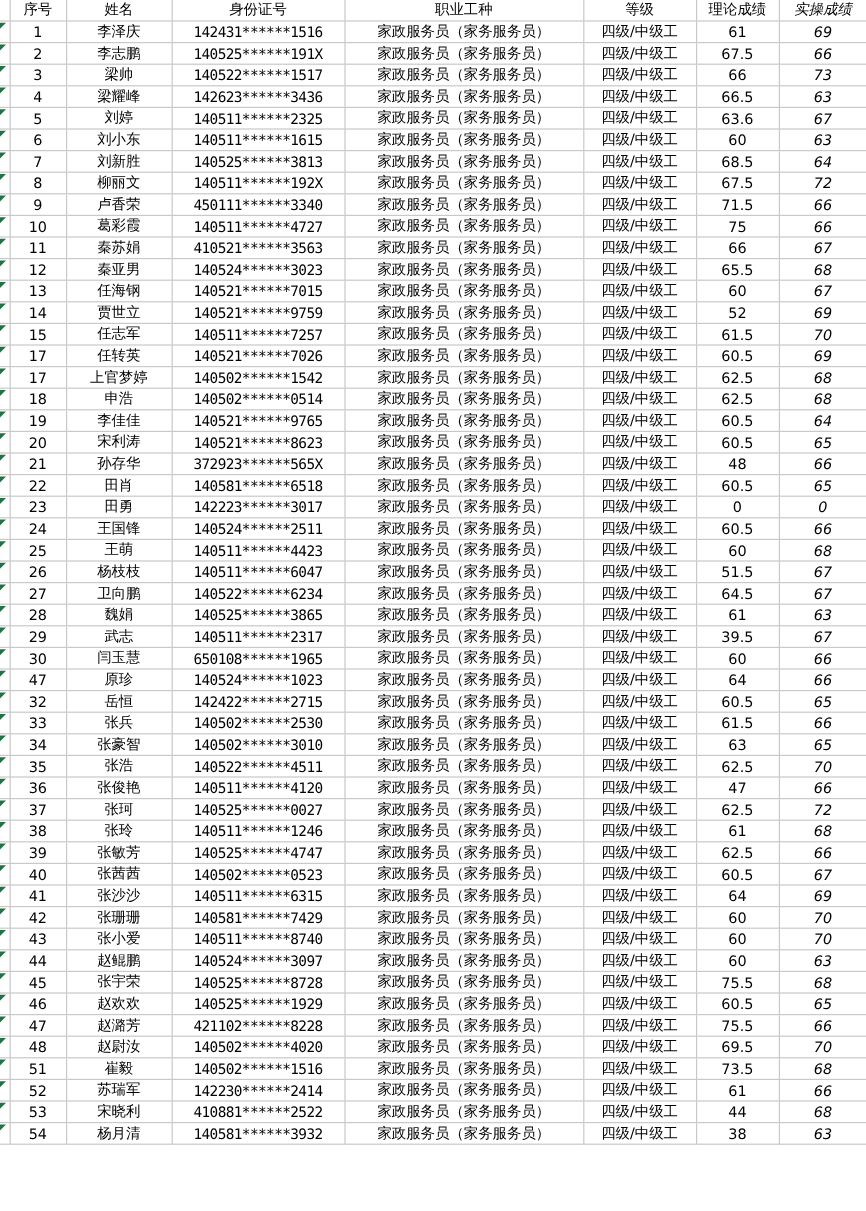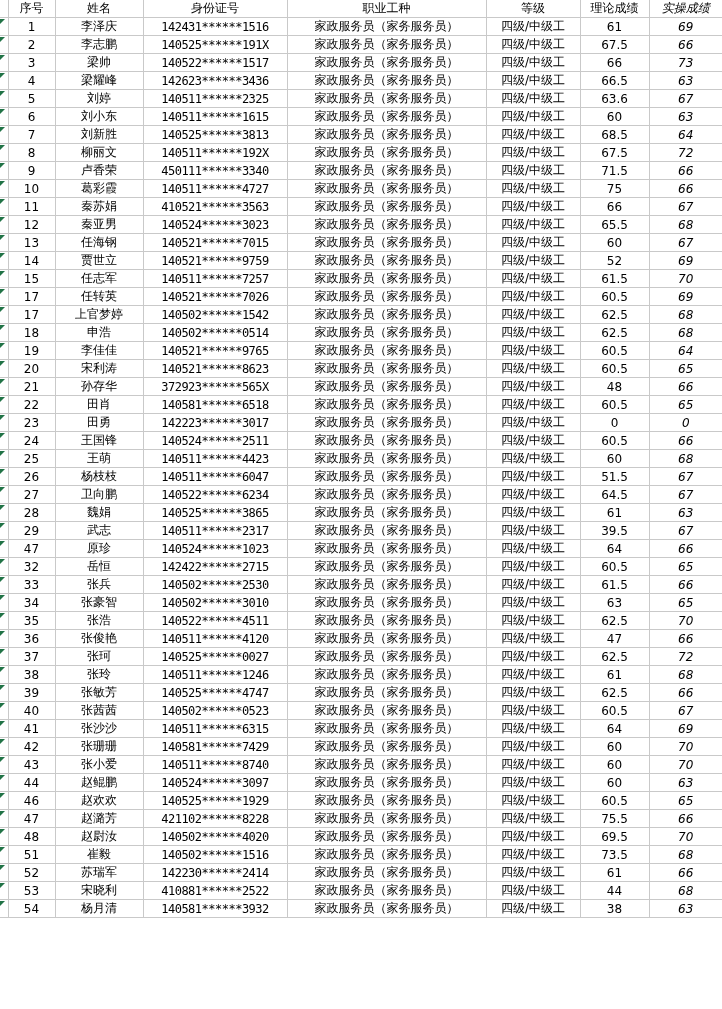--- a/index.html
+++ b/index.html
@@ -411,20 +411,32 @@
     <td class="c-id">140511******2317</td>
     <td class="c-occ">家政服务员（家务服务员）</td>
     <td class="c-level">四级/中级工</td>
     <td class="c-theory">39.5</td>
     <td class="c-prac">67</td>
   </tr>
       <tr>
     <td class="c-ind">
           <span class="tri"></span>
         </td>
+    <td class="c-seq">30</td>
+    <td class="c-name">闫玉慧</td>
+    <td class="c-id">650108******1965</td>
+    <td class="c-occ">家政服务员（家务服务员）</td>
+    <td class="c-level">四级/中级工</td>
+    <td class="c-theory">60</td>
+    <td class="c-prac">66</td>
+  </tr>
+      <tr>
+    <td class="c-ind">
+          <span class="tri"></span>
+        </td>
     <td class="c-seq">47</td>
     <td class="c-name">原珍</td>
     <td class="c-id">140524******1023</td>
     <td class="c-occ">家政服务员（家务服务员）</td>
     <td class="c-level">四级/中级工</td>
     <td class="c-theory">64</td>
     <td class="c-prac">66</td>
   </tr>
       <tr>
     <td class="c-ind">
@@ -574,20 +586,32 @@
     <td class="c-ind">
           <span class="tri"></span>
         </td>
     <td class="c-seq">44</td>
     <td class="c-name">赵鲲鹏</td>
     <td class="c-id">140524******3097</td>
     <td class="c-occ">家政服务员（家务服务员）</td>
     <td class="c-level">四级/中级工</td>
     <td class="c-theory">60</td>
     <td class="c-prac">63</td>
+  </tr>
+      <tr>
+    <td class="c-ind">
+          <span class="tri"></span>
+        </td>
+    <td class="c-seq">45</td>
+    <td class="c-name">张宇荣</td>
+    <td class="c-id">140525******8728</td>
+    <td class="c-occ">家政服务员（家务服务员）</td>
+    <td class="c-level">四级/中级工</td>
+    <td class="c-theory">75.5</td>
+    <td class="c-prac">68</td>
   </tr>
       <tr>
     <td class="c-ind">
           <span class="tri"></span>
         </td>
     <td class="c-seq">46</td>
     <td class="c-name">赵欢欢</td>
     <td class="c-id">140525******1929</td>
     <td class="c-occ">家政服务员（家务服务员）</td>
     <td class="c-level">四级/中级工</td>

